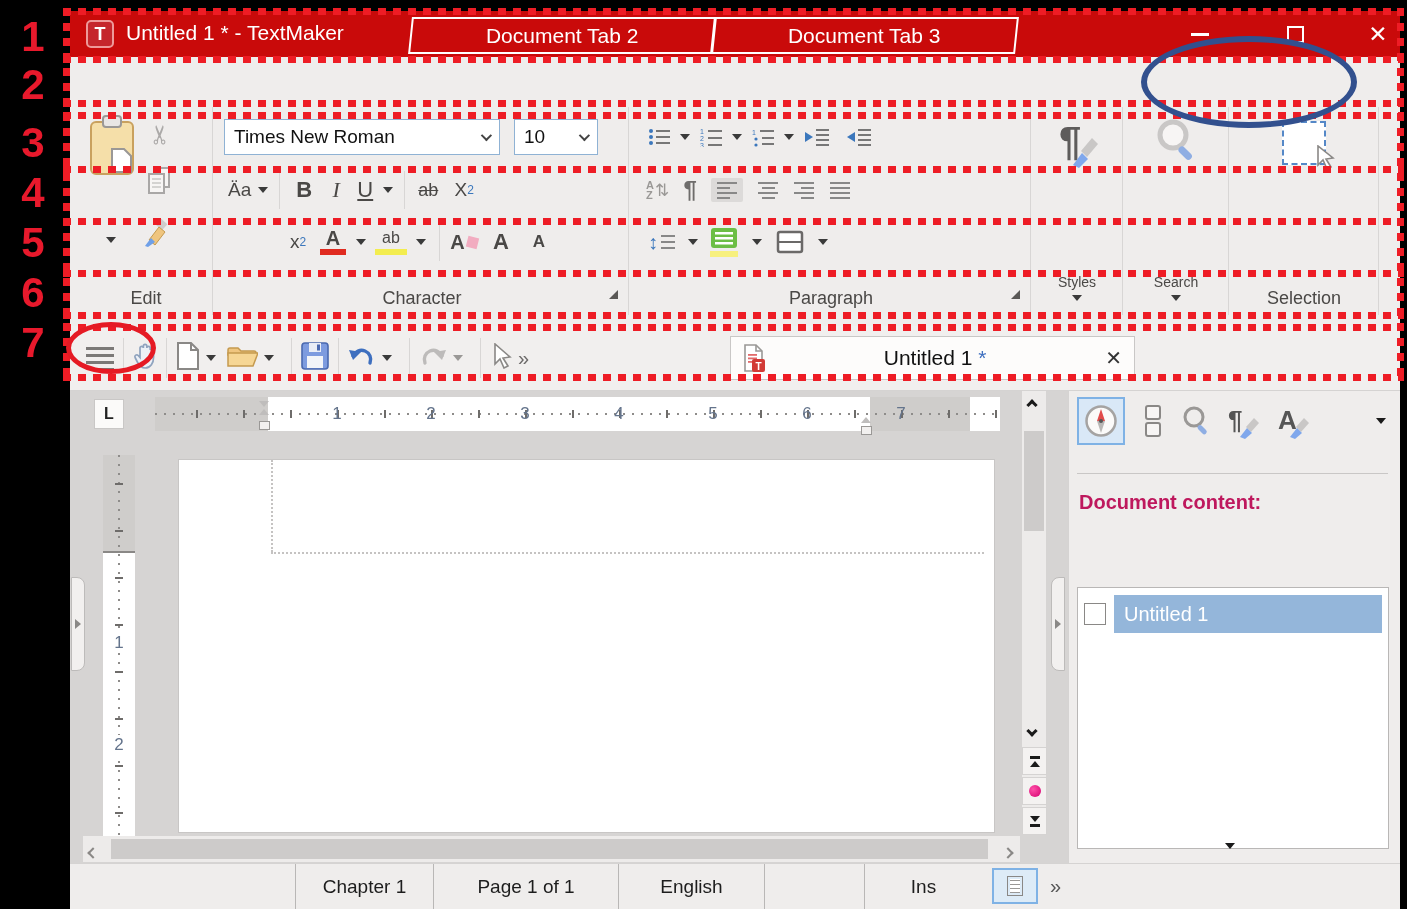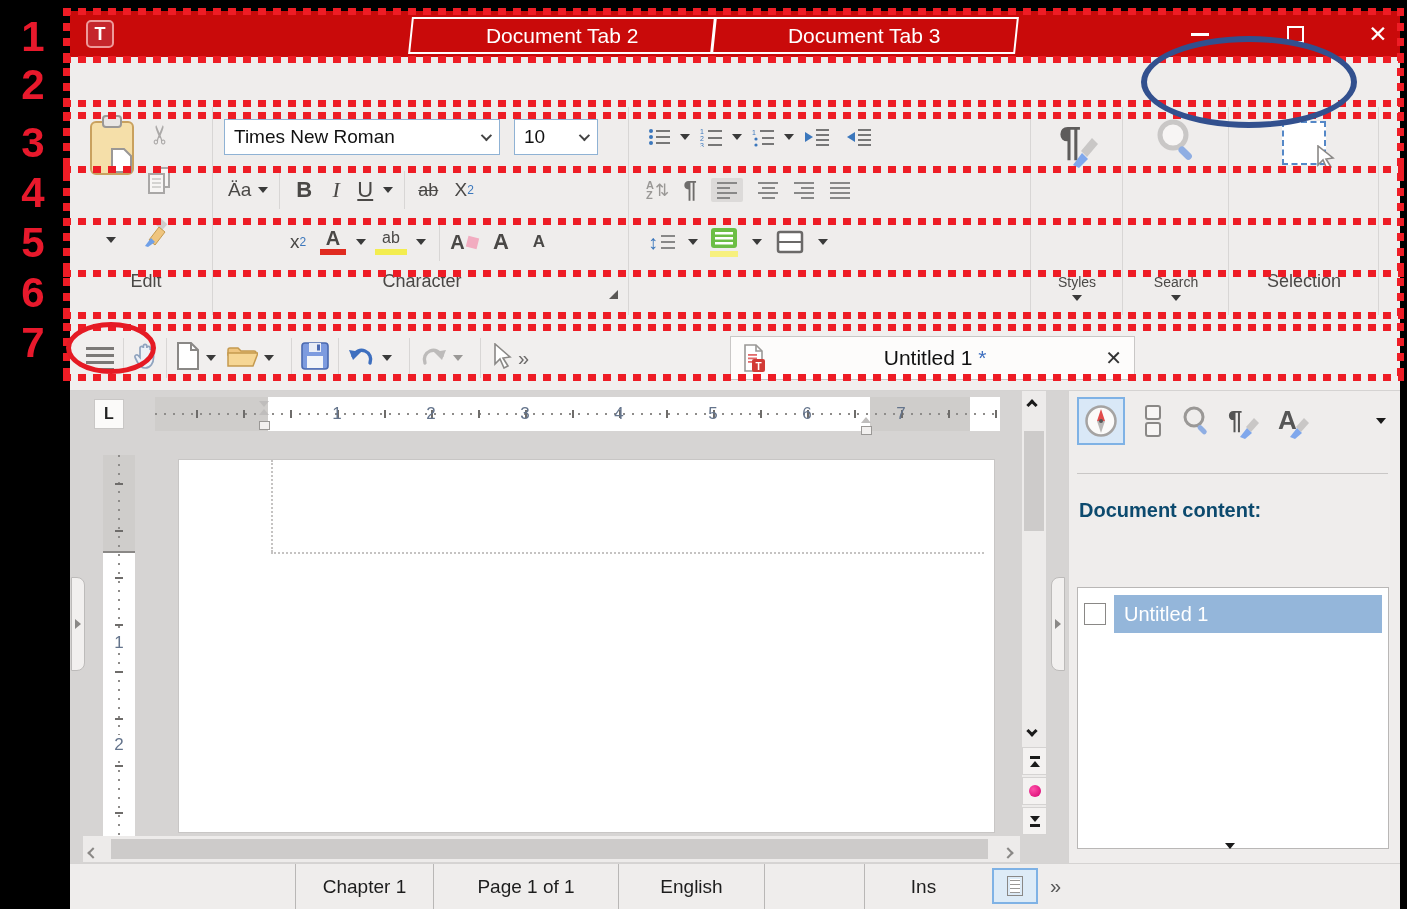--- a/index.html
+++ b/index.html
@@ -33,21 +33,21 @@
              background:linear-gradient(90deg,#992A2A 0%,#992A2A 55%,#C30808 100%); color:#fff; }
   .mitem { display:inline-block; padding:9px 21px; font-size:20px; height:44px; }
   .mitem.active { background:#F3F1F0; color:#9A211D; font-weight:600; }
 
   
   .ribbon { position:absolute; left:0; top:90px; width:100%; height:225px; background:#EFEDEC; }
   .rvsep { position:absolute; top:6px; height:208px; width:1px; background:#D8D6D5; }
   .grp { position:absolute; top:0; height:214px; }
   .rrow { position:absolute; left:0; right:0; display:flex; align-items:center; }
   .r1 { top:10px; height:52px; } .r2 { top:64px; height:50px; } .r3 { top:116px; height:50px; }
-  .glabel { position:absolute; top:170px; height:38px; display:flex; align-items:flex-start;
+  .glabel { position:absolute; top:170px; height:38px; display:flex; align-items:flex-end;
             justify-content:center; font-size:18px; color:#4A4846; }
   .launcher { position:absolute; right:6px; bottom:10px; width:0; height:0;
               border-left:9px solid transparent; border-bottom:9px solid #5A5856; }
   .combo { background:#fff; border:1px solid #8FB2D4; display:flex; align-items:center;
            height:36px; font-size:19px; color:#111; padding-left:9px; }
   .combo .cv { margin-left:auto; margin-right:10px; }
   .cv { display:inline-block; width:8px; height:8px; border-right:2.5px solid #444;
         border-bottom:2.5px solid #444; transform:rotate(45deg) translateY(-2px); }
   .tri-dn { display:inline-block; width:0; height:0; border-left:5px solid transparent;
             border-right:5px solid transparent; border-top:6px solid #3A3A3A; }
@@ -110,21 +110,21 @@
   .thumbH { position:absolute; left:28px; top:3px; width:877px; height:20px; background:#CDCBCA; }
   .handle { position:absolute; width:14px; height:94px; background:#F2F0EF;
             border:1px solid #BDBBBA; display:flex; align-items:center; justify-content:center; }
 
   
   .sidebar { position:absolute; left:998px; top:0; width:332px; height:472px; background:#EFEDEC;
              border-left:1px solid #D5D3D2; }
   .sico { position:absolute; top:6px; height:48px; display:flex; align-items:center;
           justify-content:center; }
   .sdivider { position:absolute; left:8px; right:12px; top:82px; height:1px; background:#C9C7C6; }
-  .sclabel { position:absolute; left:10px; top:100px; font-size:20px; font-weight:bold; color:#0c4a6e;margin-top:8px; }
+  .sclabel { position:absolute; left:10px; top:100px; font-size:20px; font-weight:bold; color:#be185d; }
   .sdrop { position:absolute; left:8px; top:138px; width:312px; height:44px; background:#fff;
            border:2px solid #7FA8CC; display:flex; align-items:center; padding:0 12px;
            font-size:20px; font-weight:bold; color:#20242B; }
   .slist { position:absolute; left:8px; top:196px; width:312px; height:262px; background:#fff;
            border:1px solid #B9B7B6; }
   .sitem { position:absolute; left:6px; right:6px; top:7px; height:38px; display:flex;
            align-items:center; }
   .chk { width:22px; height:22px; background:#fff; border:1px solid #8A8886; margin-right:8px; }
   .sitem .hl { flex:1; height:38px; background:#94B6DA; color:#fff; font-size:20px;
                display:flex; align-items:center; padding-left:10px; }
@@ -153,20 +153,21 @@
   <div class="anno-num" style="top:122px">3</div>
   <div class="anno-num" style="top:172px">4</div>
   <div class="anno-num" style="top:222px">5</div>
   <div class="anno-num" style="top:272px">6</div>
   <div class="anno-num" style="top:322px">7</div>
 
   <div class="window">
 
     <div class="titlebar">
       <div class="appicon">T</div>
+      <div class="wtitle">Untitled 1 * - TextMaker</div>
       <div class="doctab" style="left:340px; width:305px;">
         <span>Document Tab 2</span>
       </div>
       <div class="doctab" style="left:642px; width:305px;">
         <span>Document Tab 3</span>
       </div>
       <div class="wctl" style="left:1110px;">
         <span style="display:inline-block;width:18px;height:3px;background:#fff;"></span>
       </div>
       <div class="wctl" style="left:1205px;">
@@ -425,20 +426,24 @@
             </svg>
           </span>
         </div>
       </div>
 
       <div class="glabel" style="left:10px; width:132px;">
           <span>Edit</span>
         </div>
       <div class="glabel" style="left:150px; width:404px;">
         <span>Character</span>
+        <span class="launcher"></span>
+      </div>
+      <div class="glabel" style="left:566px; width:390px;">
+        <span>Paragraph</span>
         <span class="launcher"></span>
       </div>
       <div class="glabel" style="left:1160px; width:148px;">
           <span>Selection</span>
         </div>
     </div>
 
     <div class="toolbar">
       <div class="tb" style="left:16px;">
         <span class="hamb"></span>

